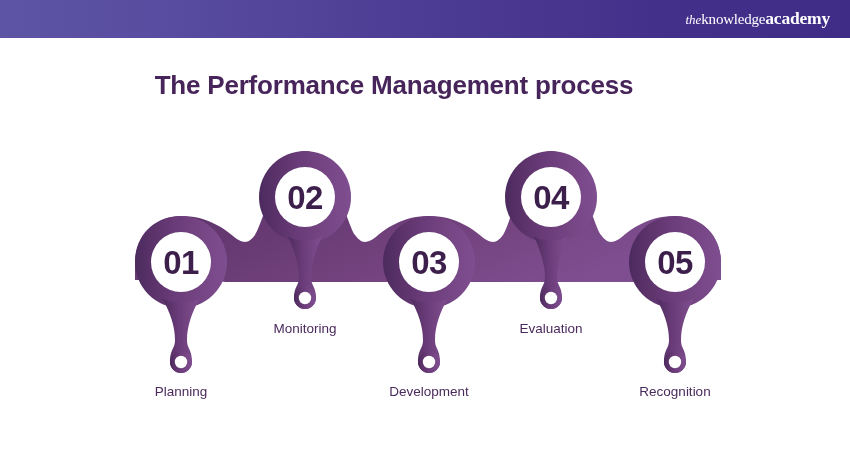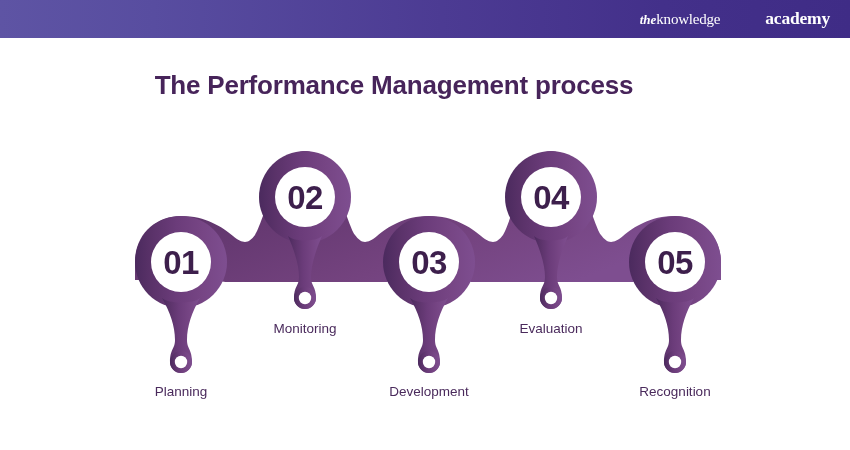--- a/index.html
+++ b/index.html
@@ -35,32 +35,30 @@
     transform: translateY(-50%);
     color: #ffffff;
     white-space: nowrap;
     line-height: 1;
     font-family: "Liberation Serif", serif;
   }
   #brand-logo .b-the {
     font-style: italic;
     font-size: 13px;
     letter-spacing: 0px;
-    font-weight: bold;
   }
   #brand-logo .b-knowledge {
     font-size: 15px;
     font-weight: 400;
     letter-spacing: -0.2px;
   }
   #brand-logo .b-academy {
     font-size: 17.5px;
     font-weight: 700;
     letter-spacing: -0.2px;
-    margin-left: 45px;
   }
   
   #page-title {
     position: absolute;
     left: 0;
     top: 70px;
     width: 788px;
     text-align: center;
     font-size: 26px;
     font-weight: 700;

